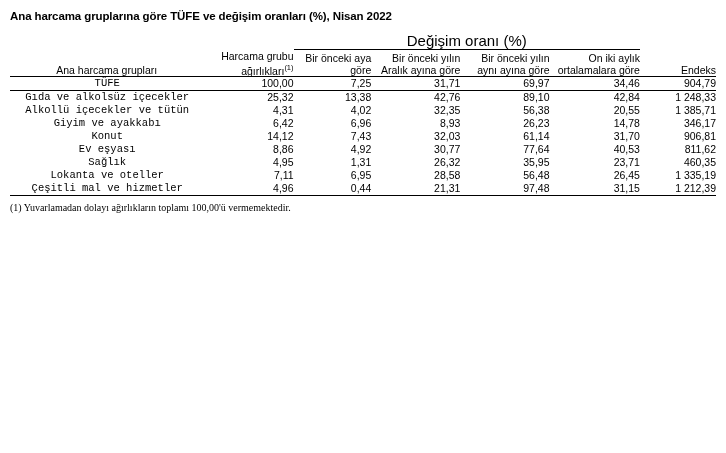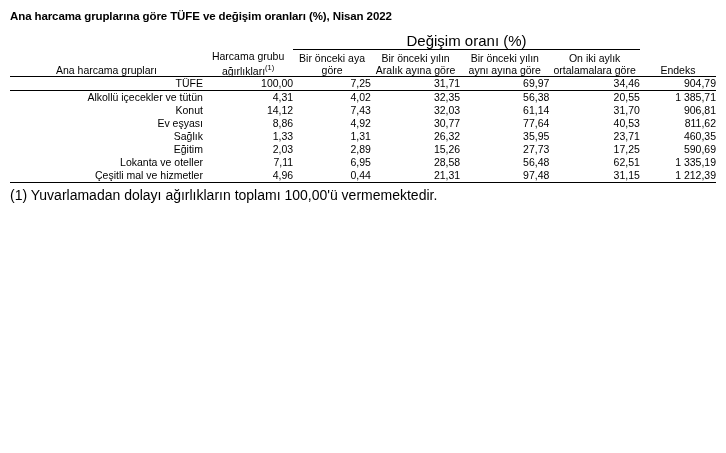--- a/index.html
+++ b/index.html
@@ -44,20 +44,21 @@
     font-size: 15px;
     padding-bottom: 2px;
   }
   .chg-rule {
     border-bottom: 1px solid #000;
     height: 0;
     font-size: 0;
     line-height: 0;
   }
   .hdr-cell {
+    text-align: right;
     font-size: 10.5px;
     line-height: 12px;
     padding: 4px 0 5px 0;
     vertical-align: bottom;
   }
   .hdr-cell.left {
     text-align: center;
     vertical-align: bottom;
   }
   .rule-row td {
@@ -65,37 +66,39 @@
     height: 0;
     font-size: 0;
     line-height: 0;
   }
   .data-row td {
     padding: 5px 0 5px 0;
     font-size: 10.5px;
     line-height: 13px;
   }
   .data-row td.name {
-    text-align: right;
+    text-align: center;
     padding-left: 1px;
+    font-family: Liberation Mono, monospace;
   }
   .data-row td.num {
     text-align: right;
   }
   .total-row td {
     font-weight: bold;
   }
   .sup {
     font-size: 7.5px;
     vertical-align: super;
   }
   .footnote {
     margin-top: 6px;
-    font-size: 14px;
+    font-size: 10px;
     line-height: 12px;
+    font-family: Liberation Serif, serif;
   }
   .col-name { width: 200px; }
   .col-w    { width: 92px; }
   .col-a    { width: 80px; }
   .col-b    { width: 92px; }
   .col-c    { width: 92px; }
   .col-d    { width: 92px; }
   .col-idx  { width: 78px; }
 </style>
 </head>
@@ -162,71 +165,80 @@
         <tr class="rule-row">
           <td></td>
           <td></td>
           <td></td>
           <td></td>
           <td></td>
           <td></td>
           <td></td>
         </tr>
         <tr class="data-row">
+          <td class="name">Gıda ve alkolsüz içecekler</td>
+          <td class="num">25,32</td>
+          <td class="num">13,38</td>
+          <td class="num">42,76</td>
+          <td class="num">89,10</td>
+          <td class="num">42,84</td>
+          <td class="num">1 248,33</td>
+        </tr>
+        <tr class="data-row">
           <td class="name">Alkollü içecekler ve tütün</td>
           <td class="num">4,31</td>
           <td class="num">4,02</td>
           <td class="num">32,35</td>
           <td class="num">56,38</td>
           <td class="num">20,55</td>
           <td class="num">1 385,71</td>
         </tr>
         <tr class="data-row">
+          <td class="name">Giyim ve ayakkabı</td>
+          <td class="num">6,42</td>
+          <td class="num">6,96</td>
+          <td class="num">8,93</td>
+          <td class="num">26,23</td>
+          <td class="num">14,78</td>
+          <td class="num">346,17</td>
+        </tr>
+        <tr class="data-row">
           <td class="name">Konut</td>
           <td class="num">14,12</td>
           <td class="num">7,43</td>
           <td class="num">32,03</td>
           <td class="num">61,14</td>
           <td class="num">31,70</td>
           <td class="num">906,81</td>
         </tr>
         <tr class="data-row">
           <td class="name">Ev eşyası</td>
           <td class="num">8,86</td>
           <td class="num">4,92</td>
           <td class="num">30,77</td>
           <td class="num">77,64</td>
           <td class="num">40,53</td>
           <td class="num">811,62</td>
         </tr>
         <tr class="data-row">
           <td class="name">Sağlık</td>
-          <td class="num">1,33</td>
+          <td class="num">4,95</td>
           <td class="num">1,31</td>
           <td class="num">26,32</td>
           <td class="num">35,95</td>
           <td class="num">23,71</td>
           <td class="num">460,35</td>
         </tr>
         <tr class="data-row">
-          <td class="name">Eğitim</td>
-          <td class="num">2,03</td>
-          <td class="num">2,89</td>
-          <td class="num">15,26</td>
-          <td class="num">27,73</td>
-          <td class="num">17,25</td>
-          <td class="num">590,69</td>
-        </tr>
-        <tr class="data-row">
           <td class="name">Lokanta ve oteller</td>
           <td class="num">7,11</td>
           <td class="num">6,95</td>
           <td class="num">28,58</td>
           <td class="num">56,48</td>
-          <td class="num">62,51</td>
+          <td class="num">26,45</td>
           <td class="num">1 335,19</td>
         </tr>
         <tr class="data-row">
           <td class="name">Çeşitli mal ve hizmetler</td>
           <td class="num">4,96</td>
           <td class="num">0,44</td>
           <td class="num">21,31</td>
           <td class="num">97,48</td>
           <td class="num">31,15</td>
           <td class="num">1 212,39</td>

